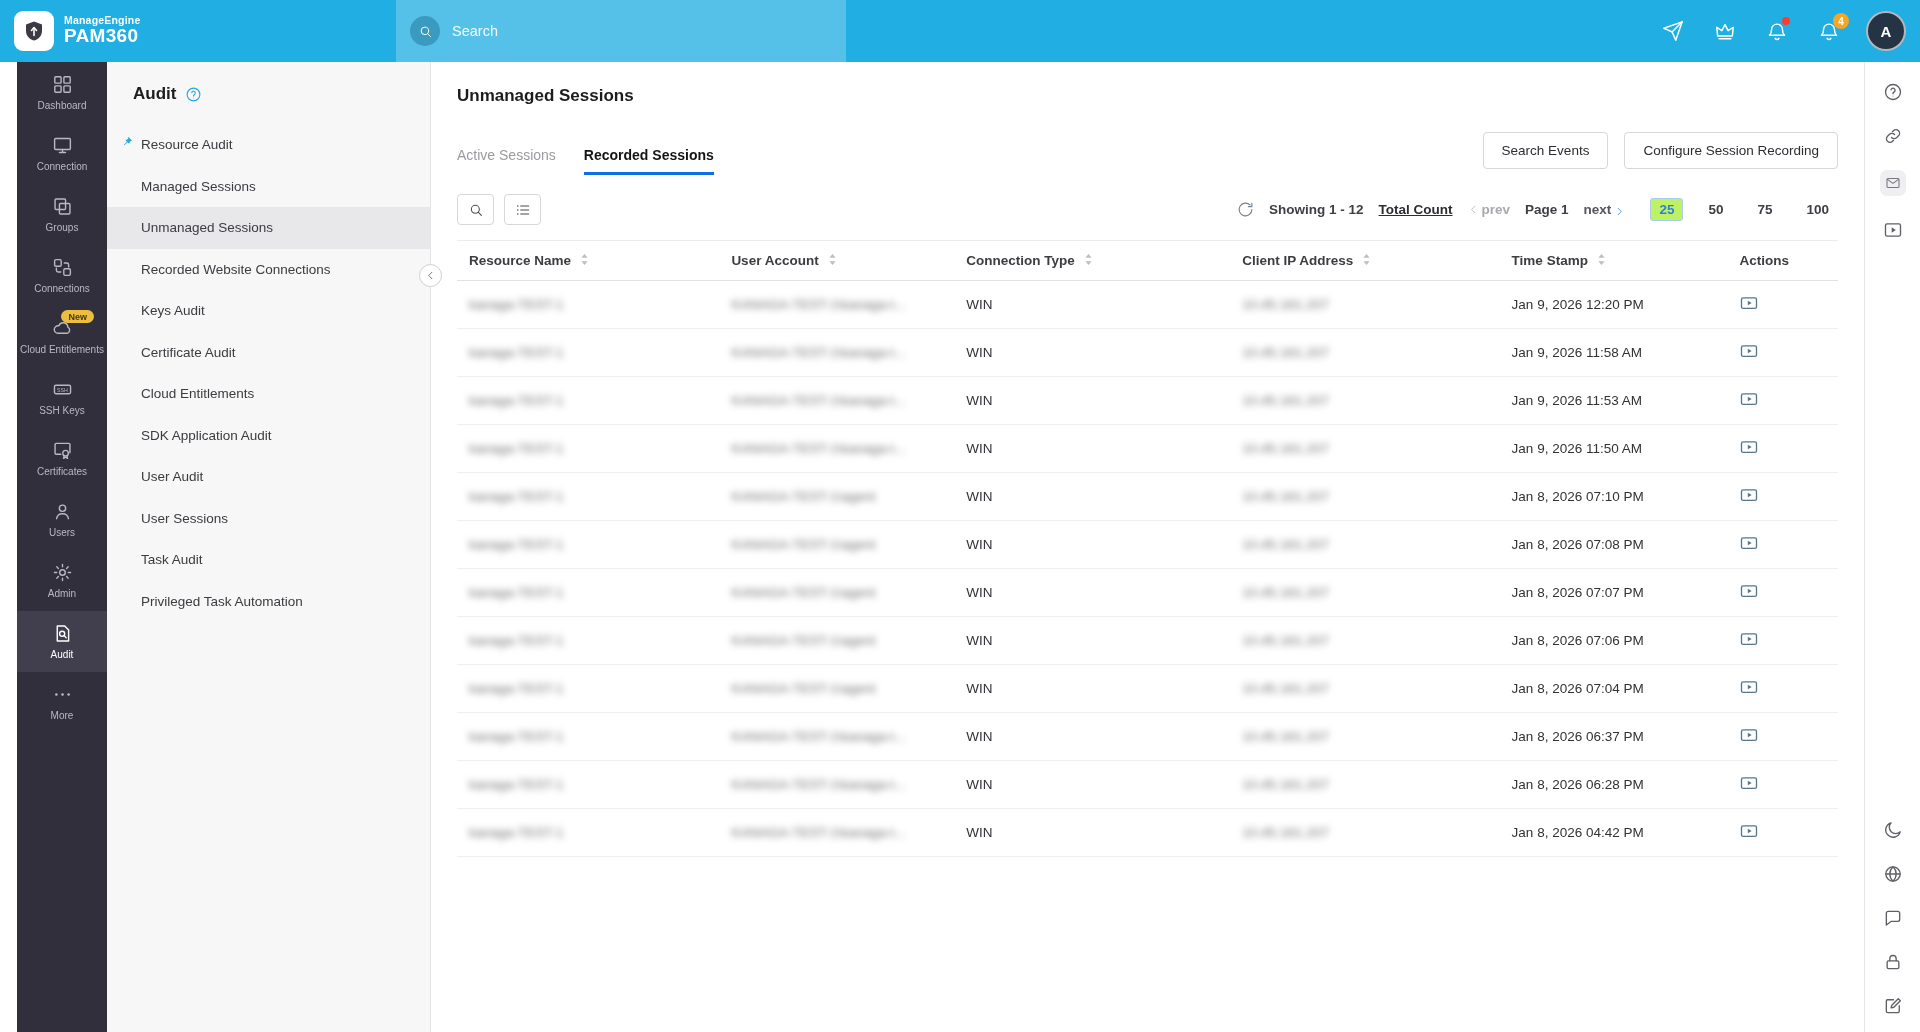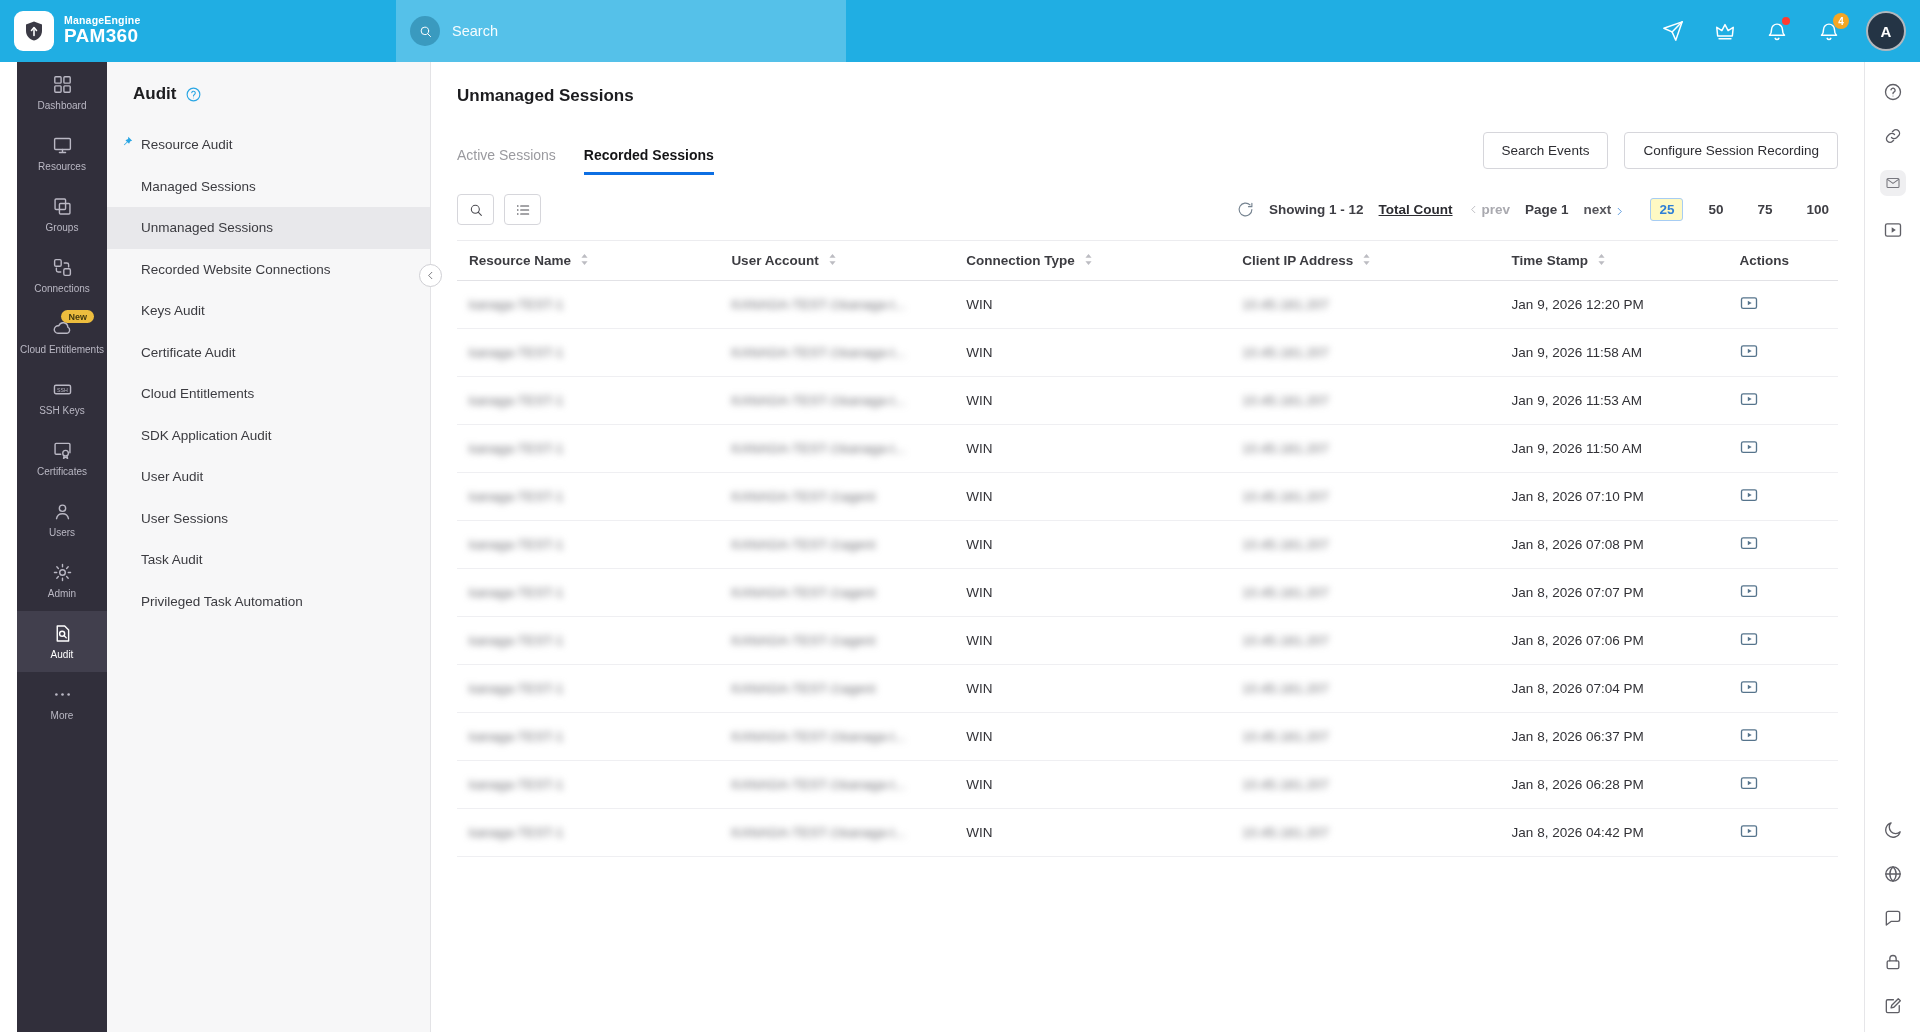--- a/index.html
+++ b/index.html
@@ -79,21 +79,21 @@
   .refresh { color:#74828f; cursor:pointer; display:inline-flex; }
   .refresh svg { width:17px; height:17px; }
   .total-count { text-decoration:underline; color:#2c2c31; cursor:pointer; }
   .pg-prev { color:#a9a9af; display:inline-flex; align-items:center; gap:3px; cursor:pointer; }
   .pg-next { color:#55555b; display:inline-flex; align-items:flex-end; gap:3px; cursor:pointer; }
   .chev { display:inline-flex; }
   .chev svg { width:11px; height:11px; }
   .pg-next .chev { color:#2f7fd6; }
   .sizes { display:inline-flex; gap:16px; margin-left:10px; }
   .size { cursor:pointer; color:#3e3e44; padding:3px 8px; border:1px solid transparent; border-radius:3px; }
-  .size.active { border-color:#a7cdf3; background:#fef9c3; color:#2f7fd6; }
+  .size.active { border-color:#a7cdf3; background:#bef264; color:#2f7fd6; }
 
   .table-wrap { margin-top:15px; }
   table { width:100%; border-collapse:collapse; table-layout:fixed; }
   th { text-align:left; font-size:13.5px; font-weight:bold; color:#3c3c41; padding:12px 12px;
     border-top:1px solid #ececef; border-bottom:1px solid #e2e2e6; white-space:nowrap; overflow:hidden; }
   td { font-size:13.5px; color:#323237; padding:12px 12px; border-bottom:1px solid #efeff2; white-space:nowrap; overflow:hidden; }
   th:nth-child(1),td:nth-child(1){width:19%}
   th:nth-child(2),td:nth-child(2){width:17%}
   th:nth-child(3),td:nth-child(3){width:20%}
   th:nth-child(4),td:nth-child(4){width:19.5%}
@@ -186,21 +186,21 @@
           </span>
           <span class="nav-label">Dashboard</span>
         </div>
         <div class="nav-item">
           <span class="nav-icon">
             <svg viewBox="0 0 24 24" fill="none" stroke="currentColor" stroke-width="1.6" stroke-linecap="round" stroke-linejoin="round">
               <rect x="3" y="4" width="18" height="12.5" rx="1.2"></rect>
               <path d="M12 16.5V20M8.5 20h7"></path>
             </svg>
           </span>
-          <span class="nav-label">Resources</span>
+          <span class="nav-label">Connection</span>
         </div>
         <div class="nav-item">
           <span class="nav-icon">
             <svg viewBox="0 0 24 24" fill="none" stroke="currentColor" stroke-width="1.6" stroke-linecap="round" stroke-linejoin="round">
               <rect x="3.5" y="3.5" width="12" height="12" rx="1.2"></rect>
               <rect x="8.5" y="8.5" width="12" height="12" rx="1.2"></rect>
             </svg>
           </span>
           <span class="nav-label">Groups</span>
         </div>

